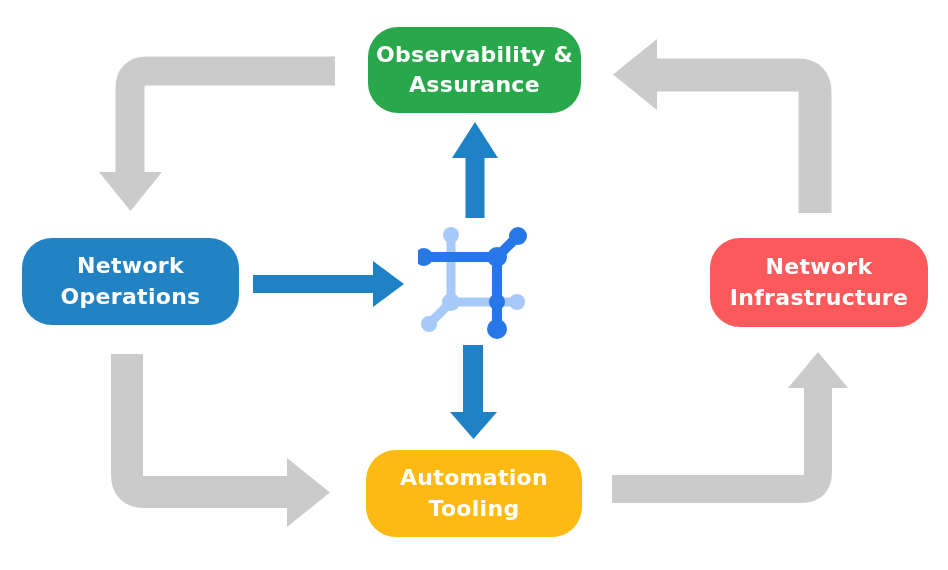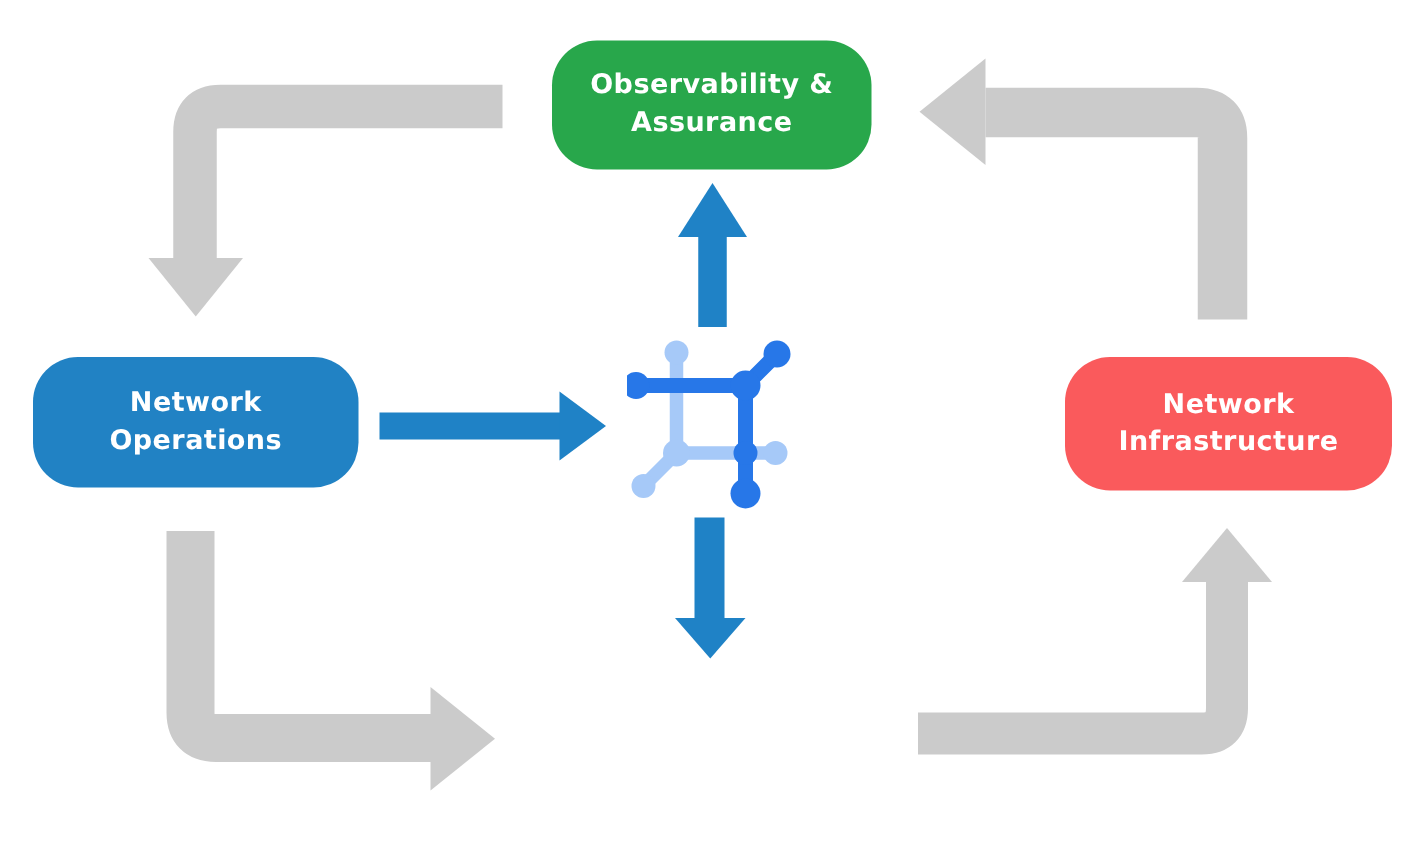--- a/index.html
+++ b/index.html
@@ -18,21 +18,21 @@
   .arrows { width: 948px; height: 570px; }
   .center-icon { left: 418px; top: 226px; width: 112px; height: 114px; }
   .node {
     position: absolute;
     border-radius: 30px;
     display: flex;
     align-items: center;
     justify-content: center;
     text-align: center;
     color: #ffffff;
-    font-size: 18px;
+    font-size: 22px;
     font-weight: 600;
     letter-spacing: 0.3px;
     line-height: 1.38;
   }
   .node span { white-space: pre-line; }
   .node-observability { left: 368px; top: 27px;  width: 213px; height: 86px; }
   .node-operations    { left: 22px;  top: 238px; width: 217px; height: 87px; }
   .node-infrastructure{ left: 710px; top: 238px; width: 218px; height: 89px; }
   .node-automation    { left: 366px; top: 450px; width: 216px; height: 87px; }
 </style>
@@ -87,20 +87,24 @@
   <div class="node node-operations" style="background-color: rgb(33, 130, 196);">
     <span>Network
 Operations</span>
   </div>
 
   <div class="node node-infrastructure" style="background-color: rgb(250, 90, 92);">
     <span>Network
 Infrastructure</span>
   </div>
 
+  <div class="node node-automation" style="background-color: rgb(252, 186, 18);">
+    <span>Automation
+Tooling</span>
+  </div>
 
   <svg class="center-icon" viewBox="0 0 112 114">
 
     <g stroke-linecap="round">
       <path d="M 33 9 V 76" fill="none" stroke-width="9" stroke="#a6c9f8"></path>
       <path d="M 33 76 H 99" fill="none" stroke-width="9" stroke="#a6c9f8"></path>
       <path d="M 33 76 L 11 98" fill="none" stroke-width="9" stroke="#a6c9f8"></path>
       <circle cx="33" cy="9" r="8" fill="#a6c9f8"></circle>
       <circle cx="99" cy="76" r="8" fill="#a6c9f8"></circle>
       <circle cx="11" cy="98" r="8" fill="#a6c9f8"></circle>

